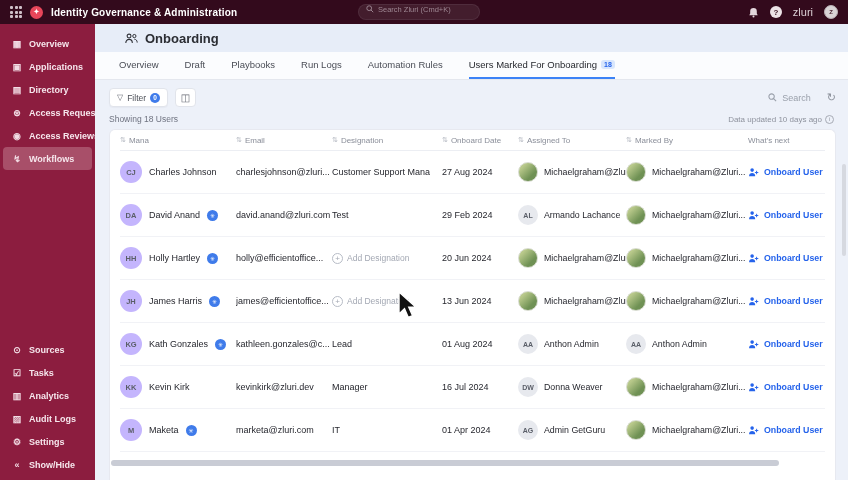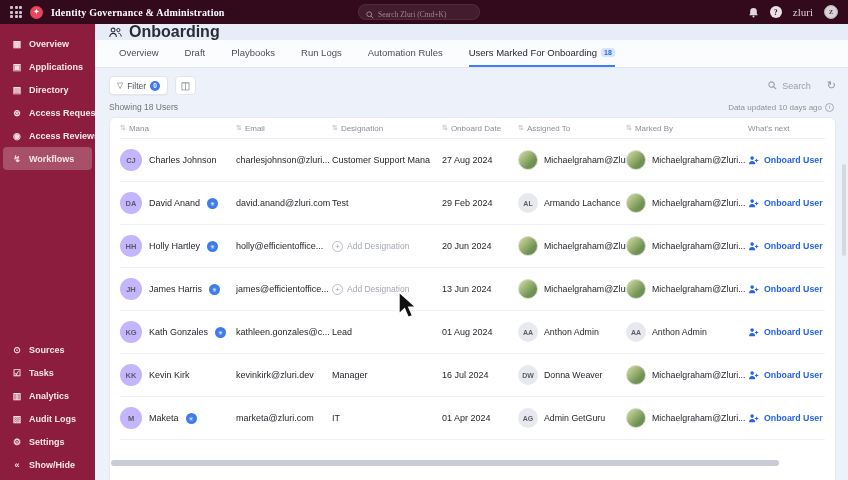--- a/index.html
+++ b/index.html
@@ -1,41 +1,41 @@
 <!DOCTYPE html>
 <html><head>
 <meta charset="utf-8">
 <style>
   * { box-sizing: border-box; margin: 0; padding: 0; }
   html,body { width:848px; height:480px; overflow:hidden; }
   body { font-family:"Liberation Sans", sans-serif; background:#edf1f9; position:relative; }
   .ctr { display:flex; align-items:center; justify-content:center; }
 
   
-  .topbar { height:24px; background:var(--topbar-bg,#330a1c); display:flex; align-items:center; padding:8px 10px; gap:8px; position:relative; z-index:5;font-family:Liberation Serif, serif; }
+  .topbar { height:24px; background:var(--topbar-bg,#330a1c); display:flex; align-items:center; padding:8px 10px; gap:8px; position:relative; z-index:5; }
   .grid-icon { width:12px; height:12px; display:grid; grid-template-columns:repeat(3,1fr); gap:1.5px; }
   .grid-icon i { background:#cfc0c8; border-radius:1px; }
   .logo-circle { width:13px; height:13px; border-radius:50%; background:#e8465a; color:#fff; font-size:7px; font-weight:bold; }
   .tb-title { color:#fff; font-size:10px; font-weight:bold; letter-spacing:.2px; }
-  .tb-search { position:absolute; left:358px; top:4px; width:122px; height:16px; background:rgba(255,255,255,.08); border:1px solid rgba(255,255,255,.07); border-radius:8px; color:#9e8793; font-size:7.5px; display:flex; align-items:flex-end; gap:4px; padding:0 7px; }
+  .tb-search { position:absolute; left:358px; top:4px; width:122px; height:16px; background:rgba(255,255,255,.08); border:1px solid rgba(255,255,255,.07); border-radius:8px; color:#9e8793; font-size:7.5px; display:flex; align-items:flex-start; gap:4px; padding:0 7px; }
   .tb-right { margin-left:auto; display:flex; align-items:center; gap:11px; }
   .help-circle { width:12px; height:12px; border-radius:50%; background:#ece2e6; color:#3a1423; font-size:8px; font-weight:bold; }
   .tb-account { color:#dcd0d6; font-size:11px; }
   .tb-avatar { width:14px; height:14px; border-radius:50%; background:#d9d3d6; border:1px solid #b9aeb4; color:#4a2331; font-size:6px; font-weight:bold; }
 
   
   .lower { display:flex; height:456px; }
   .sidebar { width:95px; background:var(--sidebar-bg,#8c1d3f); padding:8px 0 4px; display:flex; flex-direction:column; flex-shrink:0; }
   .side-item { display:flex; align-items:center; gap:6px; height:23px; padding:0 5px 0 8px; margin:0 3px; border-radius:4px; color:#f6e6ec; font-size:9px; font-weight:bold; white-space:nowrap; }
   .side-item.active { background:var(--sidebar-active-bg,#a84f69); }
   .side-icon { width:12px; text-align:center; font-size:9px; color:#f2dce4; flex-shrink:0; }
   .side-spacer { flex:1; }
 
   .content { flex:1; display:flex; flex-direction:column; min-width:0; position:relative; background:#edf1f9; }
-  .module-header { height:16px; background:#e7edf8; display:flex; align-items:center; gap:7px; padding:0 14px; font-size:16px; font-weight:bold; color:#2b2d33; }
+  .module-header { height:28px; background:#e7edf8; display:flex; align-items:center; gap:7px; padding:0 30px; font-size:13px; font-weight:bold; color:#2b2d33; }
   .tabs { height:28px; background:#fbfcfe; border-bottom:1px solid #e4e7ee; display:flex; gap:26px; padding:0 24px; }
   .tab { display:flex; align-items:center; gap:4px; font-size:9.5px; color:#4b4e57; border-bottom:2px solid transparent; white-space:nowrap; }
   .tab.active { color:#26282e; border-color:#3b82f6; }
   .tab-badge { background:#d8e6fc; color:#2563eb; font-size:7px; font-weight:bold; padding:1px 3px; border-radius:3px; }
 
   .body-pad { flex:1; display:flex; flex-direction:column; min-height:0; padding:8px 12px 0 14px; }
   .toolbar-row { display:flex; align-items:center; }
   .btn-filter { display:flex; align-items:center; gap:4px; height:19px; background:#fff; border:1px solid #e1e4eb; border-radius:4px; padding:0 7px; font-size:8.5px; color:#4b4e57; box-shadow:0 1px 1px rgba(40,50,80,.04); }
   .funnel { color:#6b6e77; font-size:8px; }
   .filter-count { width:10px; height:10px; border-radius:50%; background:#3f7bea; color:#fff; font-size:6.5px; font-weight:bold; }

